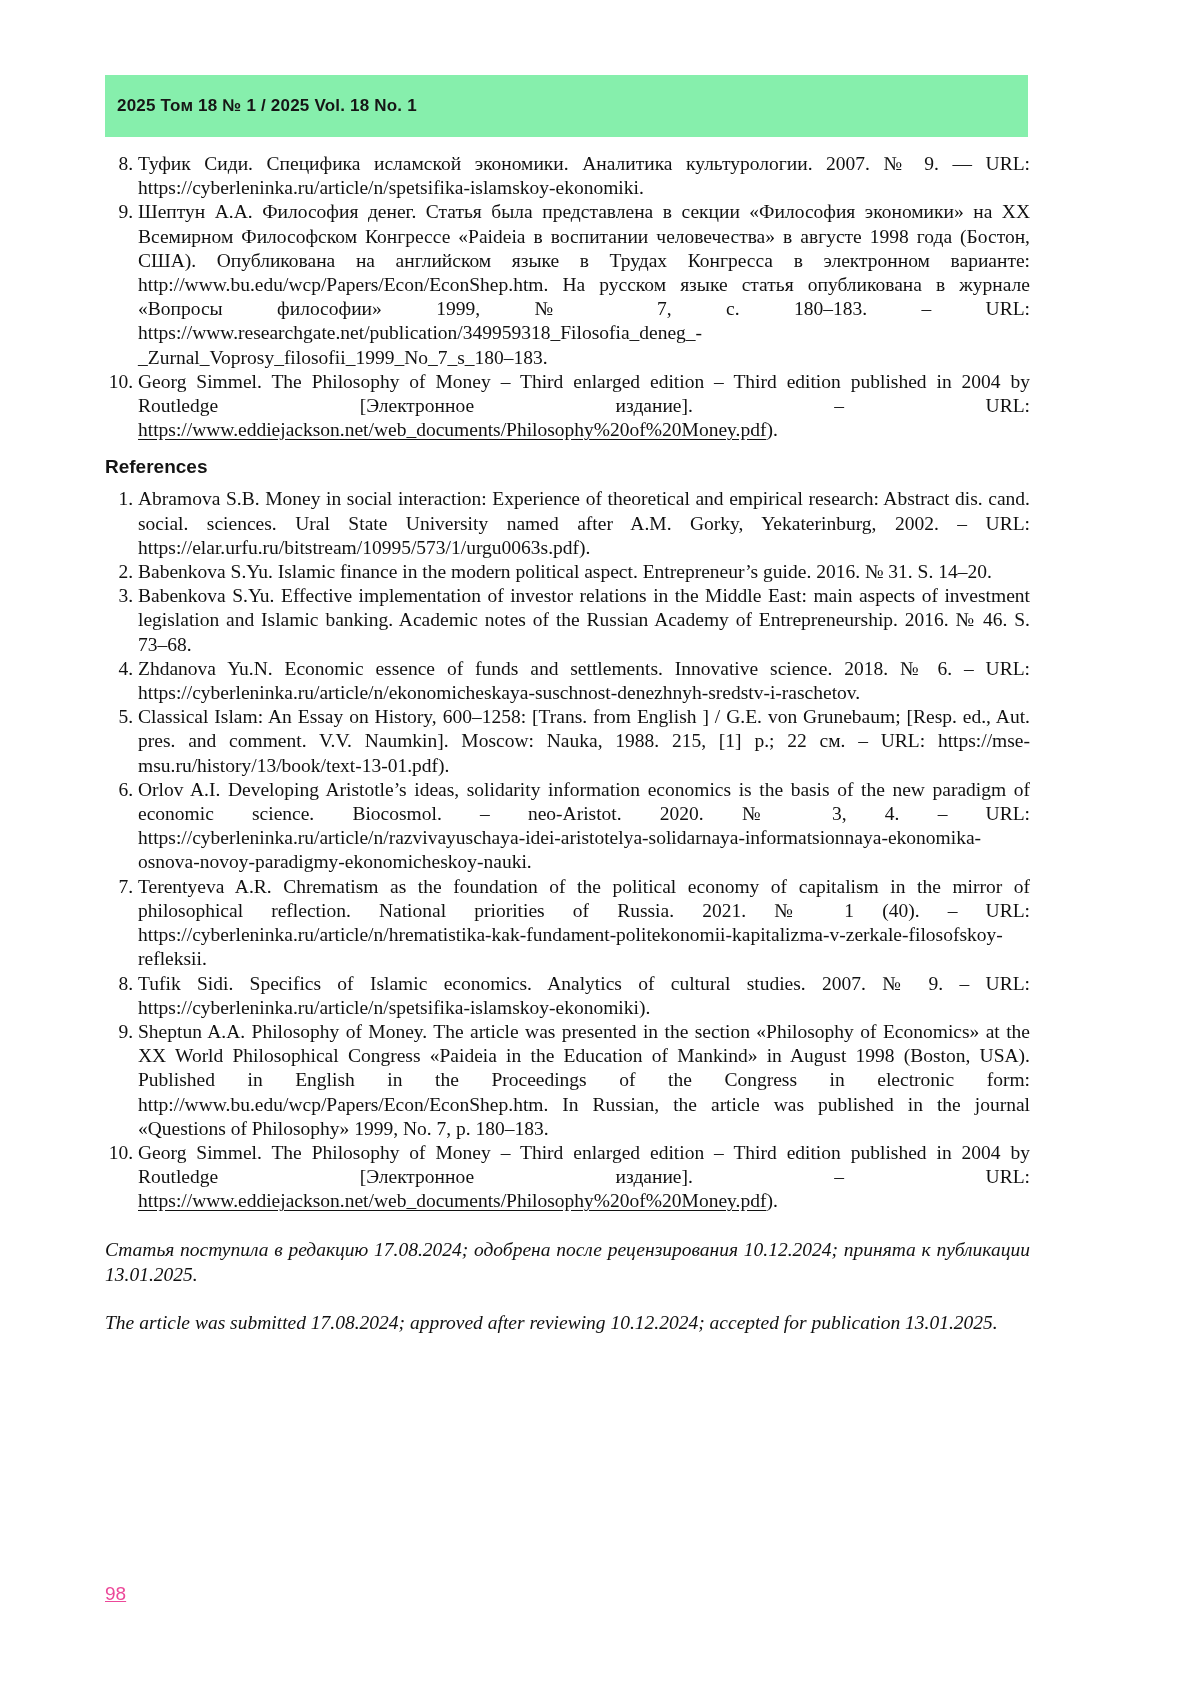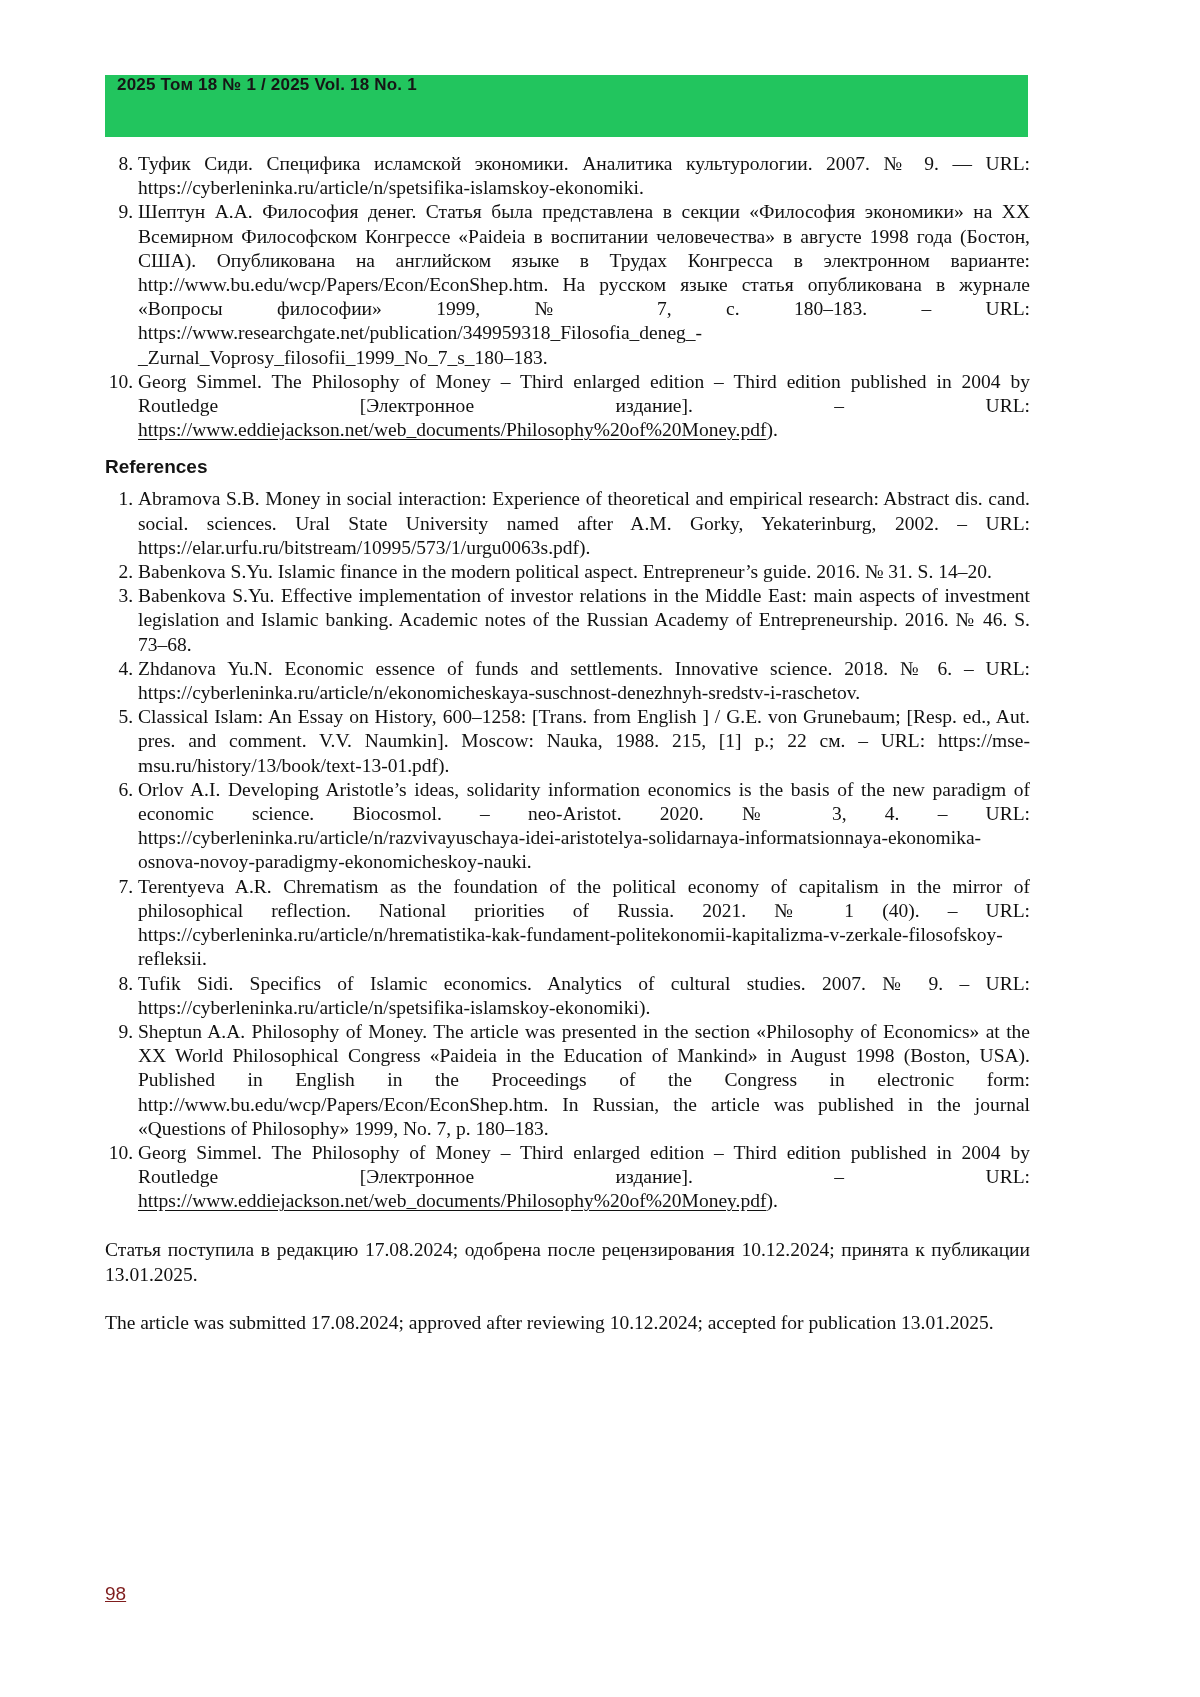--- a/index.html
+++ b/index.html
@@ -11,23 +11,24 @@
     color: #111111;
     font-family: "Liberation Serif", "DejaVu Serif", serif;
     overflow: hidden;
   }
   .header-bar {
     position: absolute;
     left: 105px;
     top: 75px;
     width: 923px;
     height: 62px;
-    background: #22c55e;
+    background: #86efac;
     box-sizing: border-box;
     display: flex;
+    align-items: center;
     justify-content: space-between;
     padding: 0 14px 0 12px;
     font-family: "Liberation Sans", "DejaVu Sans", sans-serif;
     font-weight: bold;
     font-size: 17px;
     letter-spacing: 0.2px;
     color: #161616;
   }
   .content {
     position: absolute;
@@ -62,32 +63,33 @@
     margin: 14px 0 9px 0;
     color: #141414;
   }
   .doclink {
     text-decoration: underline;
     text-underline-offset: 3px;
     color: inherit;
     cursor: pointer;
   }
   .note {
+    font-style: italic;
     font-size: 19.5px;
     line-height: 25px;
     text-align: justify;
     margin-top: 23px;
   }
   .page-number {
     position: absolute;
     left: 105px;
     top: 1583px;
     font-family: "Liberation Sans", "DejaVu Sans", sans-serif;
     font-size: 19px;
-    color: #7f1d1d;
+    color: #ec4899;
     text-decoration: underline;
   }
 </style>
 </head>
 <body>
 
 <div class="page">
 
   <div class="header-bar">
     <span>2025  Том 18  № 1  /  2025  Vol. 18  No. 1</span>

